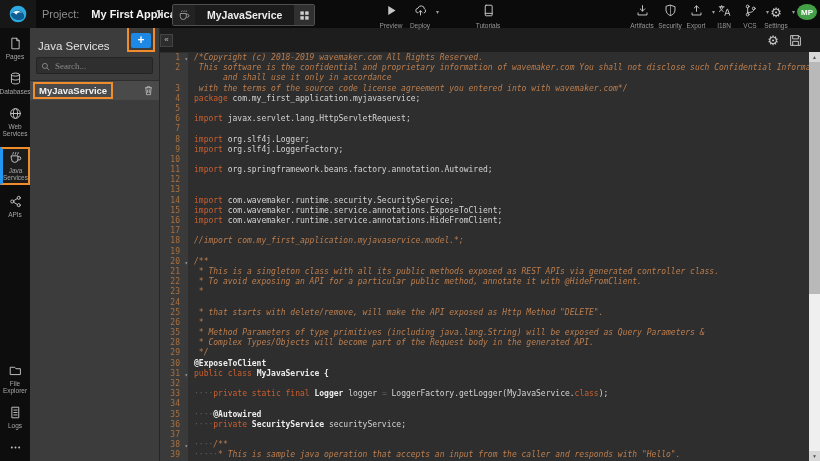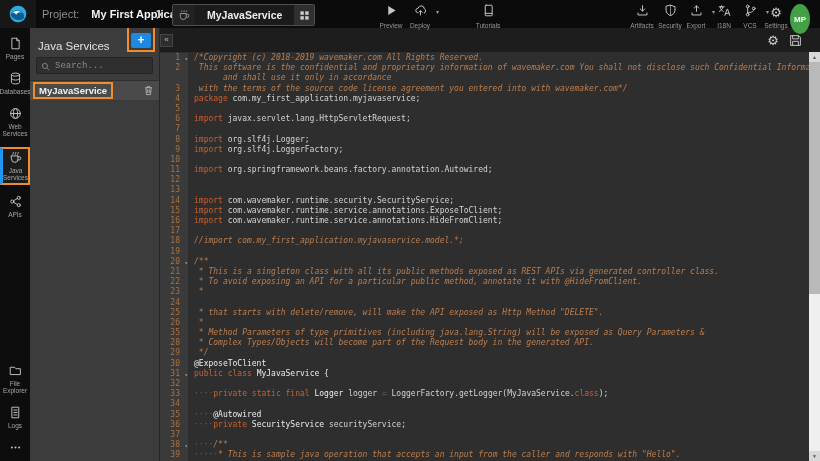--- a/index.html
+++ b/index.html
@@ -19,21 +19,21 @@
   .tab-name{display:flex;align-items:center;padding:0 12px;font-size:10.5px;font-weight:bold;color:#ededed;}
   .tab-grid{width:20px;display:flex;align-items:center;justify-content:center;color:#cfcfcf;background:#303030;}
   .tools{position:absolute;left:0;top:0;width:100%;height:28px;}
   .tool{position:absolute;top:3px;width:40px;display:flex;flex-direction:column;align-items:center;
         color:#c6c6c6;cursor:pointer;}
   .tool .tlabel{font-size:6.5px;color:#999;margin-top:1px;white-space:nowrap;}
   .tool .caret{position:absolute;right:1px;top:5px;font-size:6px;color:#9a9a9a;}
   #tool-preview{left:371px}#tool-deploy{left:400px}#tool-tutorials{left:468px}
   #tool-artifacts{left:622px}#tool-security{left:650px}#tool-export{left:676px}
   #tool-i18n{left:704px}#tool-vcs{left:730px}#tool-settings{left:756px}
-  .avatar{position:absolute;right:10px;top:4px;width:20px;height:30px;border-radius:50%;
+  .avatar{position:absolute;right:3px;top:4px;width:20px;height:16px;border-radius:50%;
           background:#43a047;color:#fff;font-size:8px;font-weight:bold;display:flex;
           align-items:center;justify-content:center;cursor:pointer;}
   .gearchar{font-size:13px;line-height:13px;}
   
   .body{position:absolute;left:0;top:28px;width:820px;height:433px;display:flex;}
   
   .rail{width:30px;background:#0d0d0d;display:flex;flex-direction:column;padding-top:7px;box-sizing:border-box;}
   .rail-item{display:flex;flex-direction:column;align-items:center;margin-bottom:8px;
              color:#a5a5a5;font-size:6.5px;line-height:7px;text-align:center;cursor:pointer;padding:2px 0;}
   .rail-item svg{margin-bottom:2px;color:#c0c0c0;}
@@ -44,21 +44,21 @@
   
   .panel{width:130px;background:#3c3c3c;position:relative;box-sizing:border-box;border-right:1px solid #262626;}
   .panel-head{height:24px;display:flex;align-items:flex-end;padding:0 4px 0 8px;}
   .panel-title{color:#e2e2e2;font-size:11.5px;flex:1;}
   .add-wrap{border:2px solid #ef8c2b;padding:2px;margin-left:2px;}
   .add-btn{width:20px;height:15px;background:#1e88e5;border:none;border-radius:2px;color:#fff;
            font-size:12px;line-height:13px;font-weight:bold;cursor:pointer;padding:0;}
   .search{margin:5px 6px 6px 6px;height:15px;background:#2f2f2f;border:1px solid #242424;border-radius:2px;
           display:flex;align-items:center;padding:0 4px;color:#8a8a8a;}
   .search input{flex:1;border:none;background:transparent;outline:none;color:#cfcfcf;font-size:9px;
-                margin-left:3px;width:80px;font-family:Liberation Mono, monospace;}
+                margin-left:3px;width:80px;font-family:Liberation Serif, serif;}
   .search input::placeholder{color:#8a8a8a;}
   .plist{border-top:1px solid #2e2e2e;}
   .list-item{height:19px;background:#4a4a4a;display:flex;align-items:center;padding:0 5px 0 3px;cursor:pointer;}
   .li-name{border:2px solid #ef8c2b;padding:1px 4px;color:#f2f2f2;font-size:9.5px;font-weight:bold;}
   .li-trash{margin-left:auto;color:#c9c9c9;}
   
   .editor{flex:1;position:relative;background:#2e2e2e;overflow:hidden;}
   .ed-toolbar{position:absolute;left:0;top:0;right:0;height:24px;background:#1d1d1d;
               display:flex;align-items:center;border-bottom:1px solid #151515;}
   .collapse{width:13px;height:13px;margin-left:0px;background:#2d2d2d;border:1px solid #444;color:#bbb;
@@ -69,21 +69,21 @@
   .code{position:absolute;left:0;top:24px;right:11px;bottom:0;overflow:hidden;cursor:text;
         font:8px/10.2px "DejaVu Sans Mono",monospace;padding-top:1px;background:#2e2e2e;}
   .row{display:flex;height:10.2px;white-space:pre;}
   .gc{position:relative;width:20px;flex:0 0 20px;background:#3a3a3a;color:#a9713f;text-align:right;
       padding-right:8px;box-sizing:content-box;}
   .fold{position:absolute;right:0px;top:1px;font-size:6px;color:#9a9a9a;cursor:pointer;}
   .cc{padding-left:6px;}
   .t-c{color:#bd7e4e;font-style:italic;}
   .t-k{color:#cb5f2f;}
   .t-p{color:#d4d4d4;}
-  .t-b{color:#ededed;font-weight:normal;}
+  .t-b{color:#ededed;font-weight:bold;}
   .t-w{color:#616161;}
   
   .sb{position:absolute;right:0;top:24px;bottom:0;width:11px;background:#efefef;}
   .sb-up,.sb-down{position:absolute;left:0;width:11px;height:10px;background:#d8d8d8;color:#555;
                   font-size:5px;text-align:center;line-height:10px;cursor:pointer;}
   .sb-up{top:0;}.sb-down{bottom:0;}
   .sb-thumb{position:absolute;left:0;top:10px;width:11px;height:232px;background:#b9b9b9;cursor:grab;}
 </style>
 </head>
 <body>

